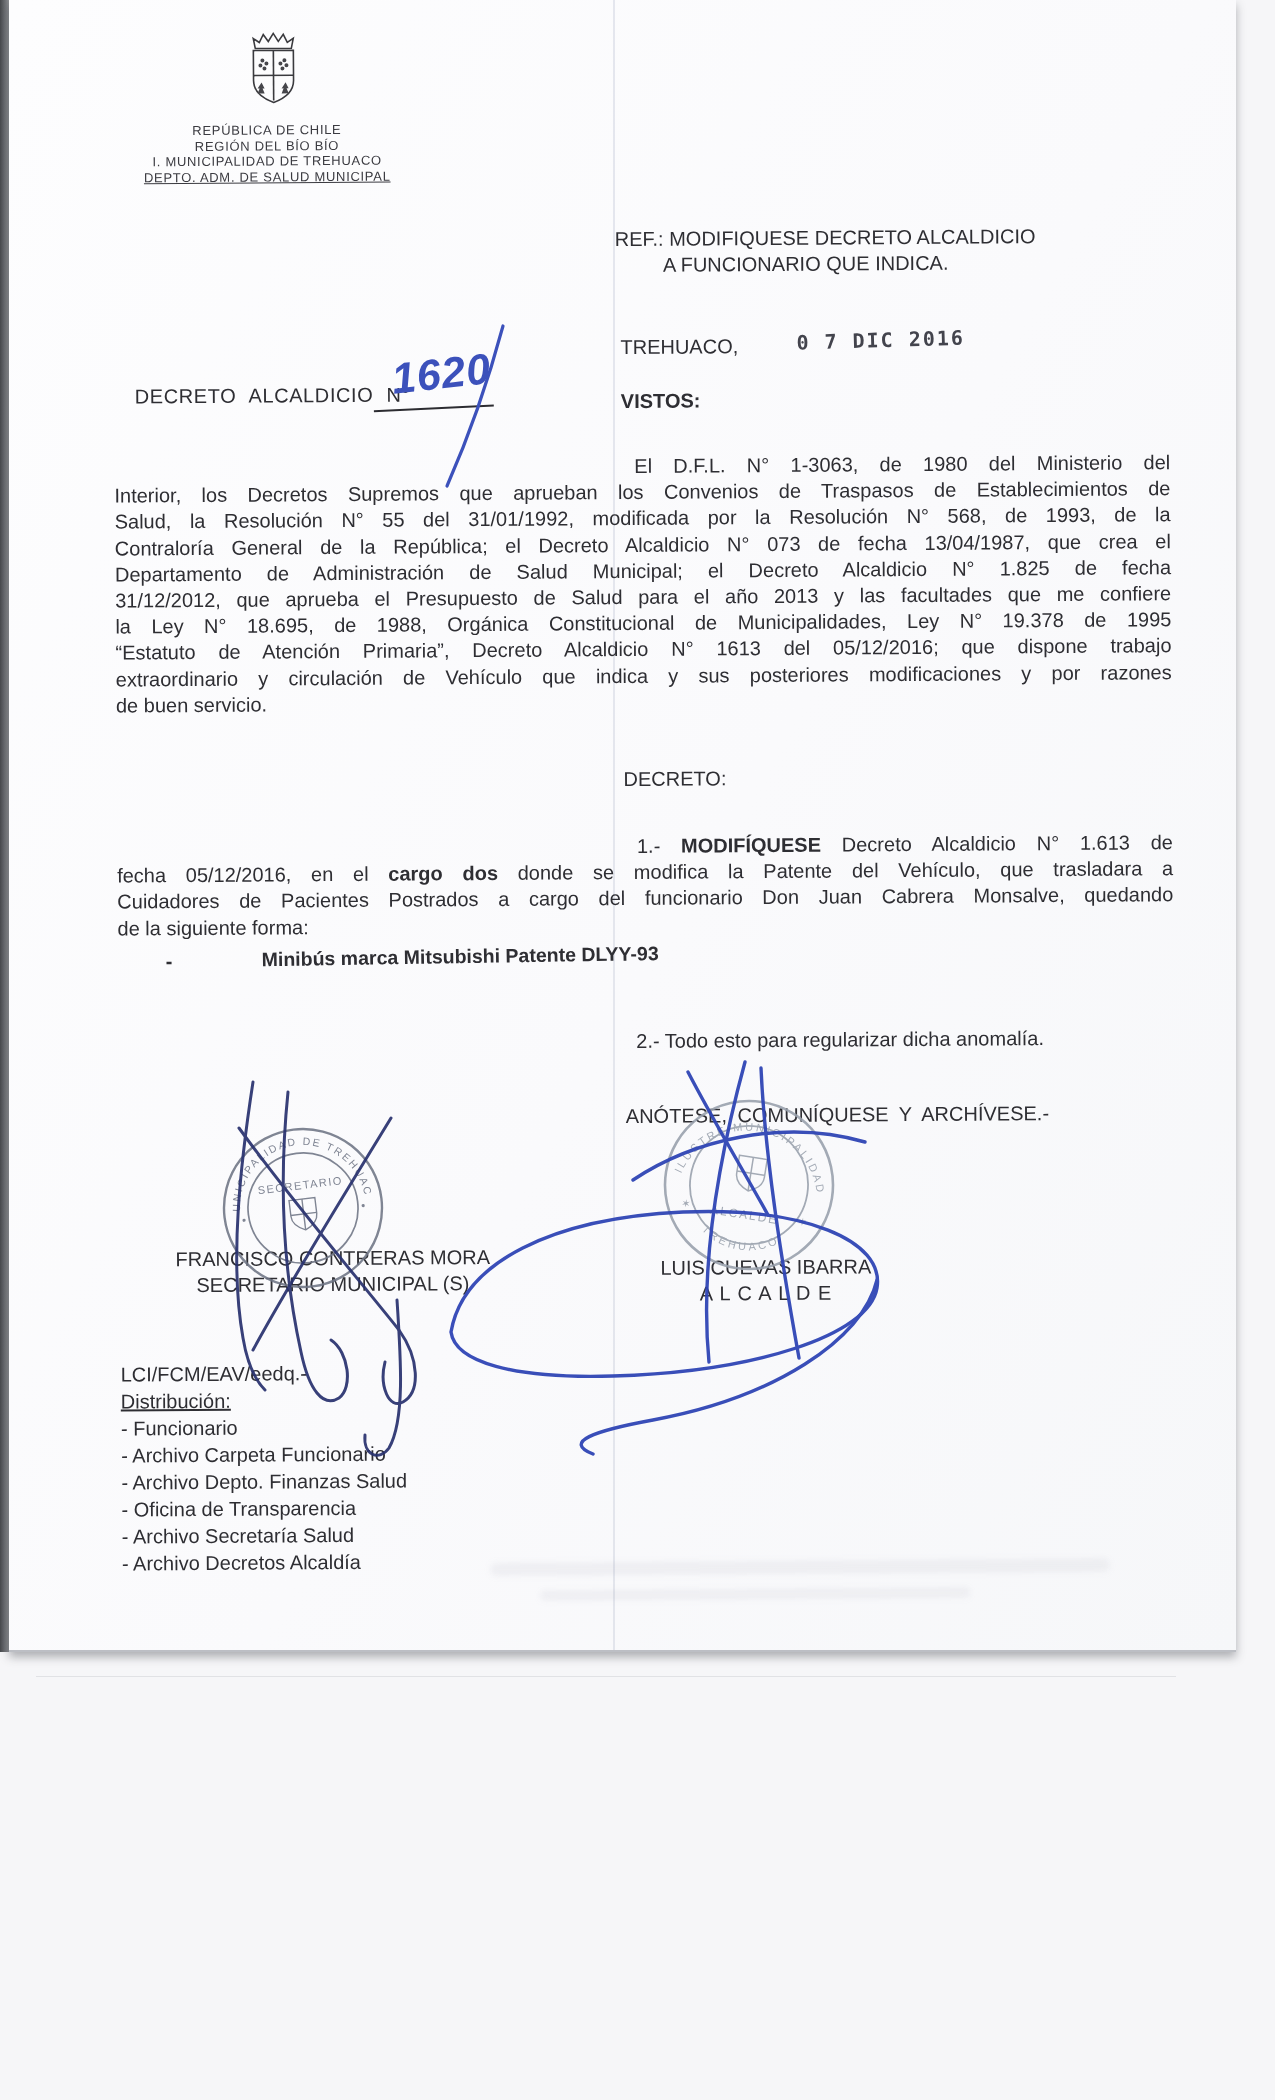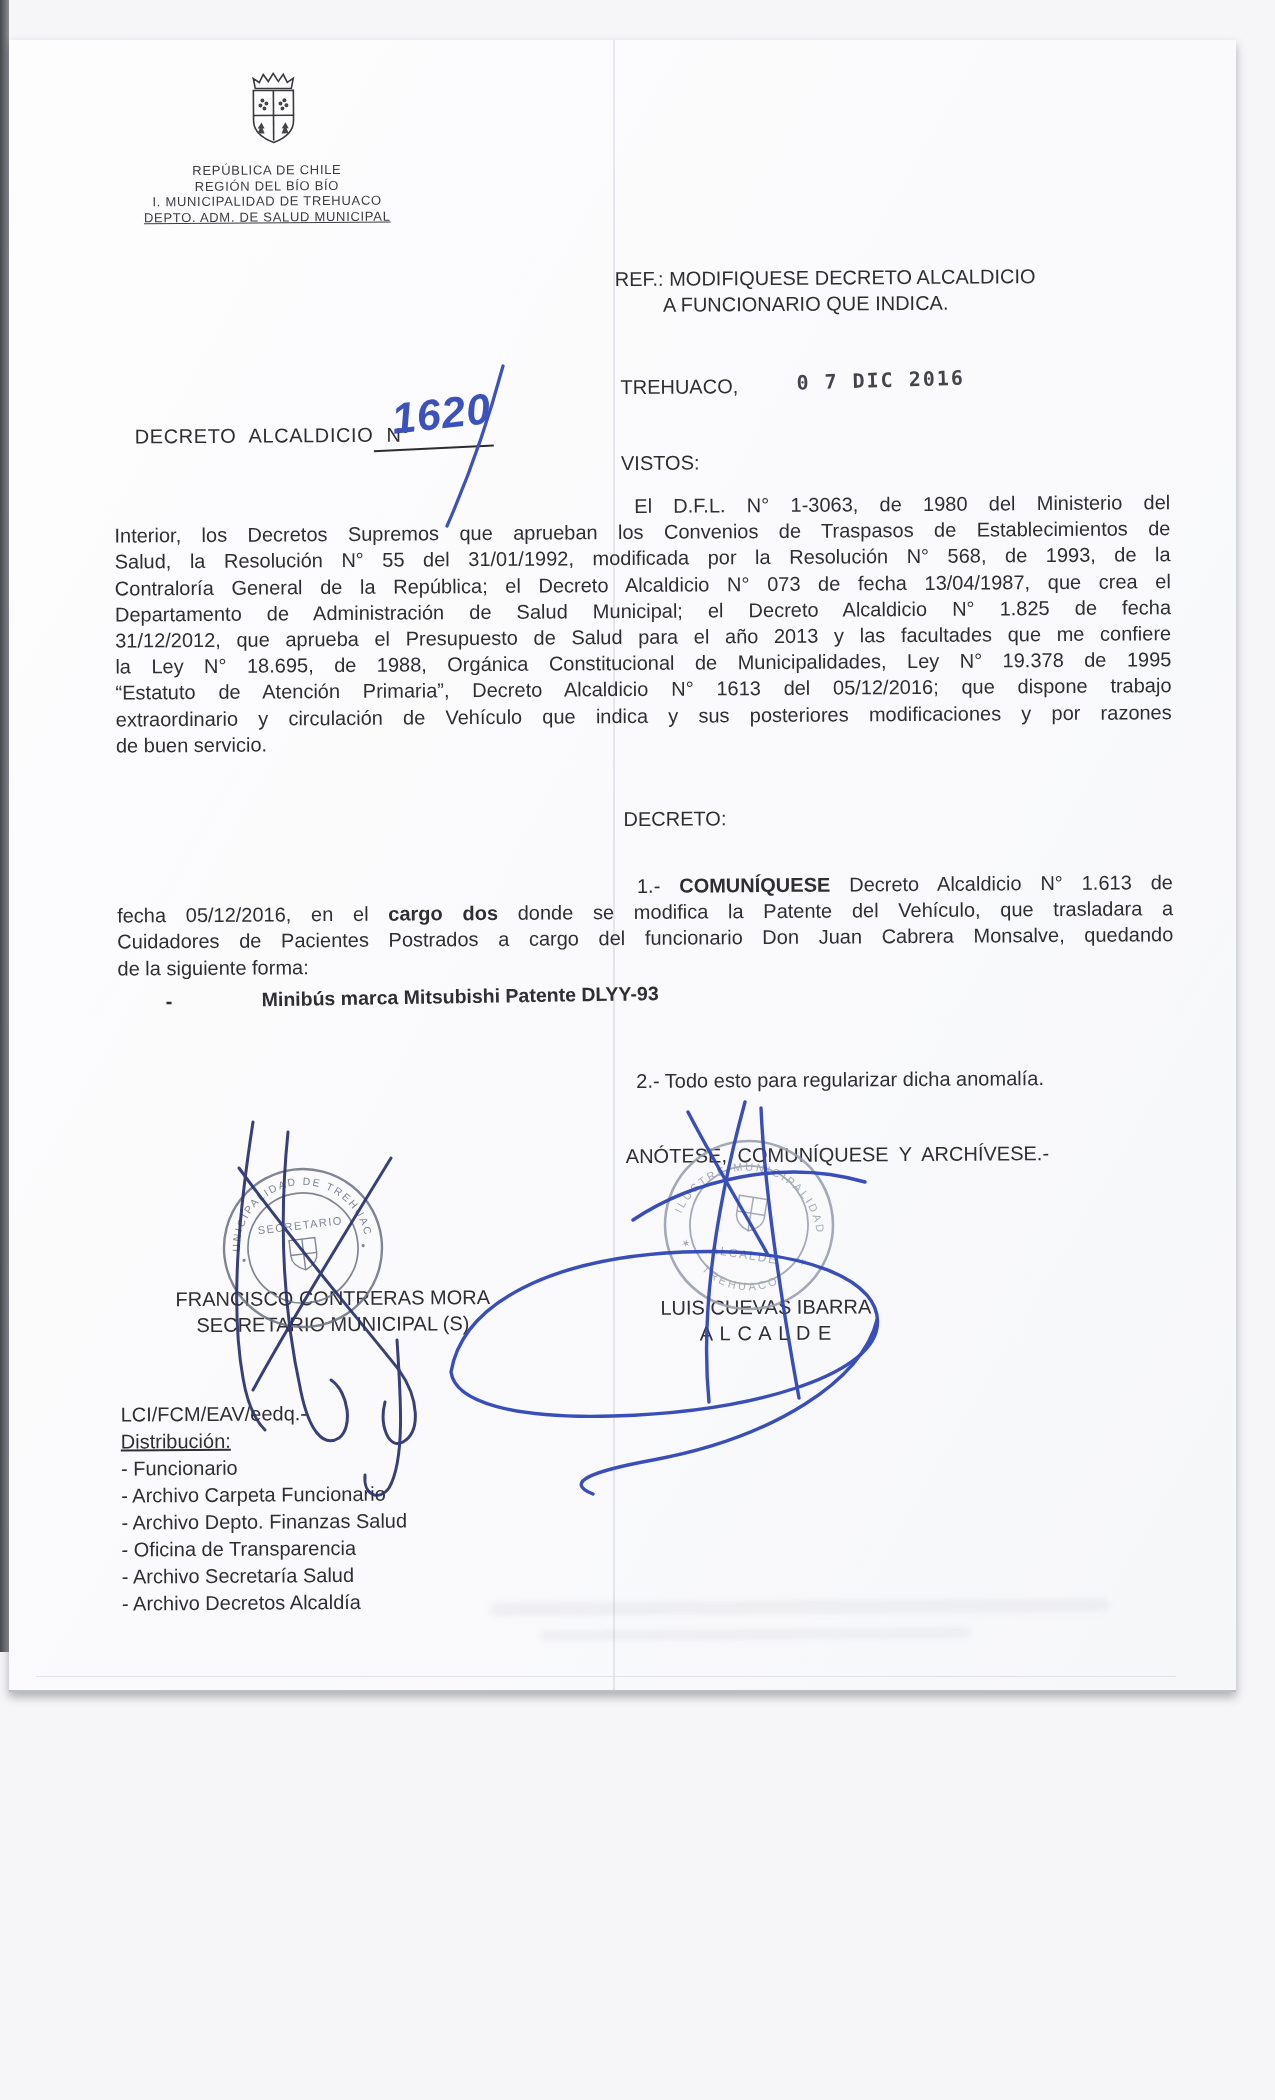--- a/index.html
+++ b/index.html
@@ -4,21 +4,21 @@
 <style>
   html,body{margin:0;padding:0;}
   body{background:#eceded;font-family:"Liberation Sans",sans-serif;}
   #canvas{position:relative;width:1275px;height:2100px;background:#f6f6f8;overflow:hidden;}
   
   .edge-strip{position:absolute;left:0;top:0;width:9px;height:1652px;
     background:linear-gradient(to right,#46484c,#8d8f93);}
   
   .page{position:absolute;left:9px;top:0;width:1227px;height:1650px;
     background:linear-gradient(120deg,#fdfdfe 0%,#fafafc 55%,#f6f7f9 100%);
-    box-shadow:0 5px 9px rgba(55,58,66,.38);border-bottom:2px solid #bcbec4;margin-top:40px;}
+    box-shadow:0 5px 9px rgba(55,58,66,.38);border-bottom:2px solid #bcbec4;}
   .below-line{position:absolute;left:36px;top:1676px;width:1140px;height:1px;background:#e1e2e5;}
   .fold-line{position:absolute;left:604px;top:0;width:2px;height:1650px;background:rgba(120,130,168,.17);}
   .tilt{position:absolute;left:0;top:0;width:100%;height:100%;transform:rotate(-0.4deg);transform-origin:50% 0;}
   .abs{position:absolute;}
   .doc-text{color:#2e2e33;font-size:20px;line-height:26.2px;}
   
   .crest{left:232px;top:28px;}
   .letterhead{left:77px;top:120px;width:360px;text-align:center;
     font-size:13px;line-height:15.6px;letter-spacing:.7px;color:#3b3b41;}
   .letterhead .u{text-decoration:underline;}
@@ -29,21 +29,21 @@
   .place{left:609px;top:334px;}
   .datestamp{left:785px;top:330px;font-family:"DejaVu Sans Mono",monospace;font-weight:bold;
     font-size:20px;letter-spacing:2px;color:#43444d;transform:rotate(-1.3deg);}
   
   .decree-label{left:123px;top:380px;word-spacing:7px;letter-spacing:.6px;}
   .hand-number{left:380px;top:348px;font-size:43px;font-style:italic;font-weight:bold;
     color:#3c51bb;transform:rotate(-6deg);letter-spacing:1px;}
   .number-underline{left:362px;top:406px;width:120px;height:0;
     border-bottom:2.5px solid #2c2c31;transform:rotate(-2.4deg);}
   
-  .vistos-h{left:609px;top:410px;}
+  .vistos-h{left:609px;top:388px;font-weight:bold;}
   .decreto-h{left:609px;top:766px;}
   
   .para{left:102px;width:1056px;}
   .vistos-p{top:453px;}
   .decreto-p{top:833px;}
   .jline{text-align:justify;text-align-last:justify;white-space:normal;}
   .jline.last{text-align-last:left;}
   .indent{padding-left:520px;}
   .b{font-weight:bold;}
   
@@ -130,21 +130,21 @@
         <div class="jline">Departamento de Administración de Salud Municipal; el Decreto Alcaldicio N° 1.825 de fecha</div>
         <div class="jline">31/12/2012, que aprueba el Presupuesto de Salud para el año 2013 y las facultades que me confiere</div>
         <div class="jline">la Ley N° 18.695, de 1988, Orgánica Constitucional de Municipalidades, Ley N° 19.378 de 1995</div>
         <div class="jline">“Estatuto de Atención Primaria”, Decreto Alcaldicio N° 1613 del 05/12/2016; que dispone trabajo</div>
         <div class="jline">extraordinario y circulación de Vehículo que indica y sus posteriores modificaciones y por razones</div>
         <div class="jline last">de buen servicio.</div>
       </div>
 
       <div class="abs decreto-h doc-text">DECRETO:</div>
       <div class="abs para decreto-p doc-text">
-        <div class="jline indent"><span>1.- </span><span class="b">COMUNÍQUESE</span><span> Decreto Alcaldicio N° 1.613 de</span></div>
+        <div class="jline indent"><span>1.- </span><span class="b">MODIFÍQUESE</span><span> Decreto Alcaldicio N° 1.613 de</span></div>
         <div class="jline"><span>fecha 05/12/2016, en el </span><span class="b">cargo dos</span><span> donde se modifica la Patente del Vehículo, que trasladara a</span></div>
         <div class="jline">Cuidadores de Pacientes Postrados a cargo del funcionario Don Juan Cabrera Monsalve, quedando</div>
         <div class="jline last">de la siguiente forma:</div>
       </div>
 
       <div class="abs bullet-dash doc-text">-</div>
       <div class="abs bullet-text doc-text">Minibús marca Mitsubishi Patente DLYY-93</div>
 
       <div class="abs item2 doc-text">2.- Todo esto para regularizar dicha anomalía.</div>
       <div class="abs closing doc-text">ANÓTESE, COMUNÍQUESE Y ARCHÍVESE.-</div>

